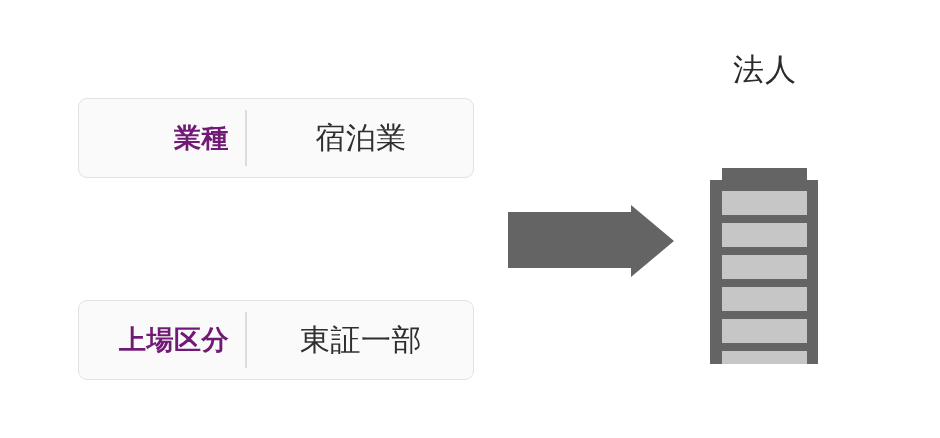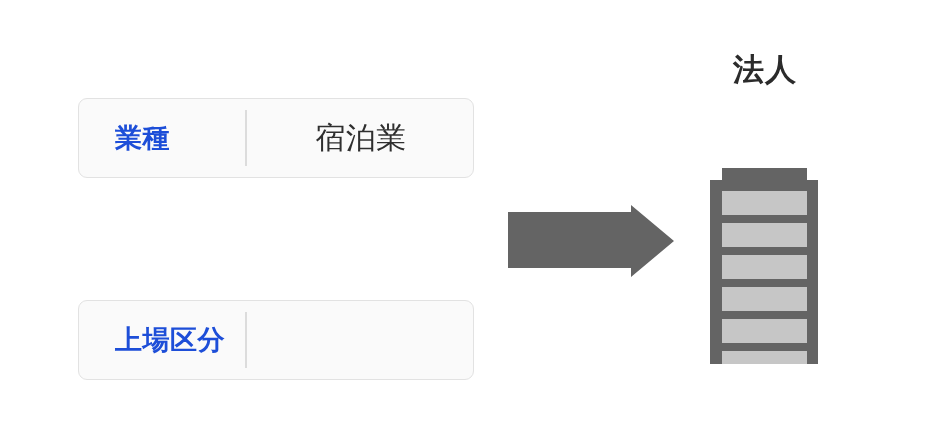--- a/index.html
+++ b/index.html
@@ -35,26 +35,26 @@
     border-radius: 9px;
     display: flex;
     align-items: center;
   }
   .card-1 { top: 98px; }
   .card-2 { top: 199px; }
   .card-3 { top: 300px; padding-left: 32px; }
 
   .card-label {
     position: absolute;
-    left: 36px;
+    left: 4px;
     width: 146px;
-    text-align: left;
+    text-align: right;
     font-size: 27px;
     font-weight: bold;
-    color: #1d4ed8;
+    color: #701a75;
     letter-spacing: 0.5px;
     line-height: 1;
   }
 
   .card-divider {
     position: absolute;
     left: 166px;
     top: 11px;
     width: 2px;
     height: 56px;
@@ -91,21 +91,21 @@
     width: 130px;
     height: 312px;
   }
   .building-label {
     position: absolute;
     left: 0;
     top: 0;
     width: 130px;
     text-align: center;
     font-size: 31px;
-    font-weight: bold;
+    font-weight: normal;
     color: #2b2b2b;
     letter-spacing: 1px;
     line-height: 1.15;
   }
   .building-svg {
     position: absolute;
     left: 0;
     top: 57px;
     display: block;
   }
@@ -118,20 +118,21 @@
   <div class="card card-1">
     <span class="card-label">業種</span>
     <span class="card-divider"></span>
     <span class="card-value">宿泊業</span>
   </div>
 
 
   <div class="card card-3">
     <span class="card-label">上場区分</span>
     <span class="card-divider"></span>
+    <span class="card-value">東証一部</span>
   </div>
 
   <div class="arrow-wrap">
     <svg width="172" height="72" viewBox="0 0 172 72" xmlns="http://www.w3.org/2000/svg">
       <polygon points="3,7 126,7 126,0 169,36 126,72 126,63 3,63" fill="#646464"></polygon>
     </svg>
   </div>
 
   <div class="building-group">
     <div class="building-label">法人</div>

